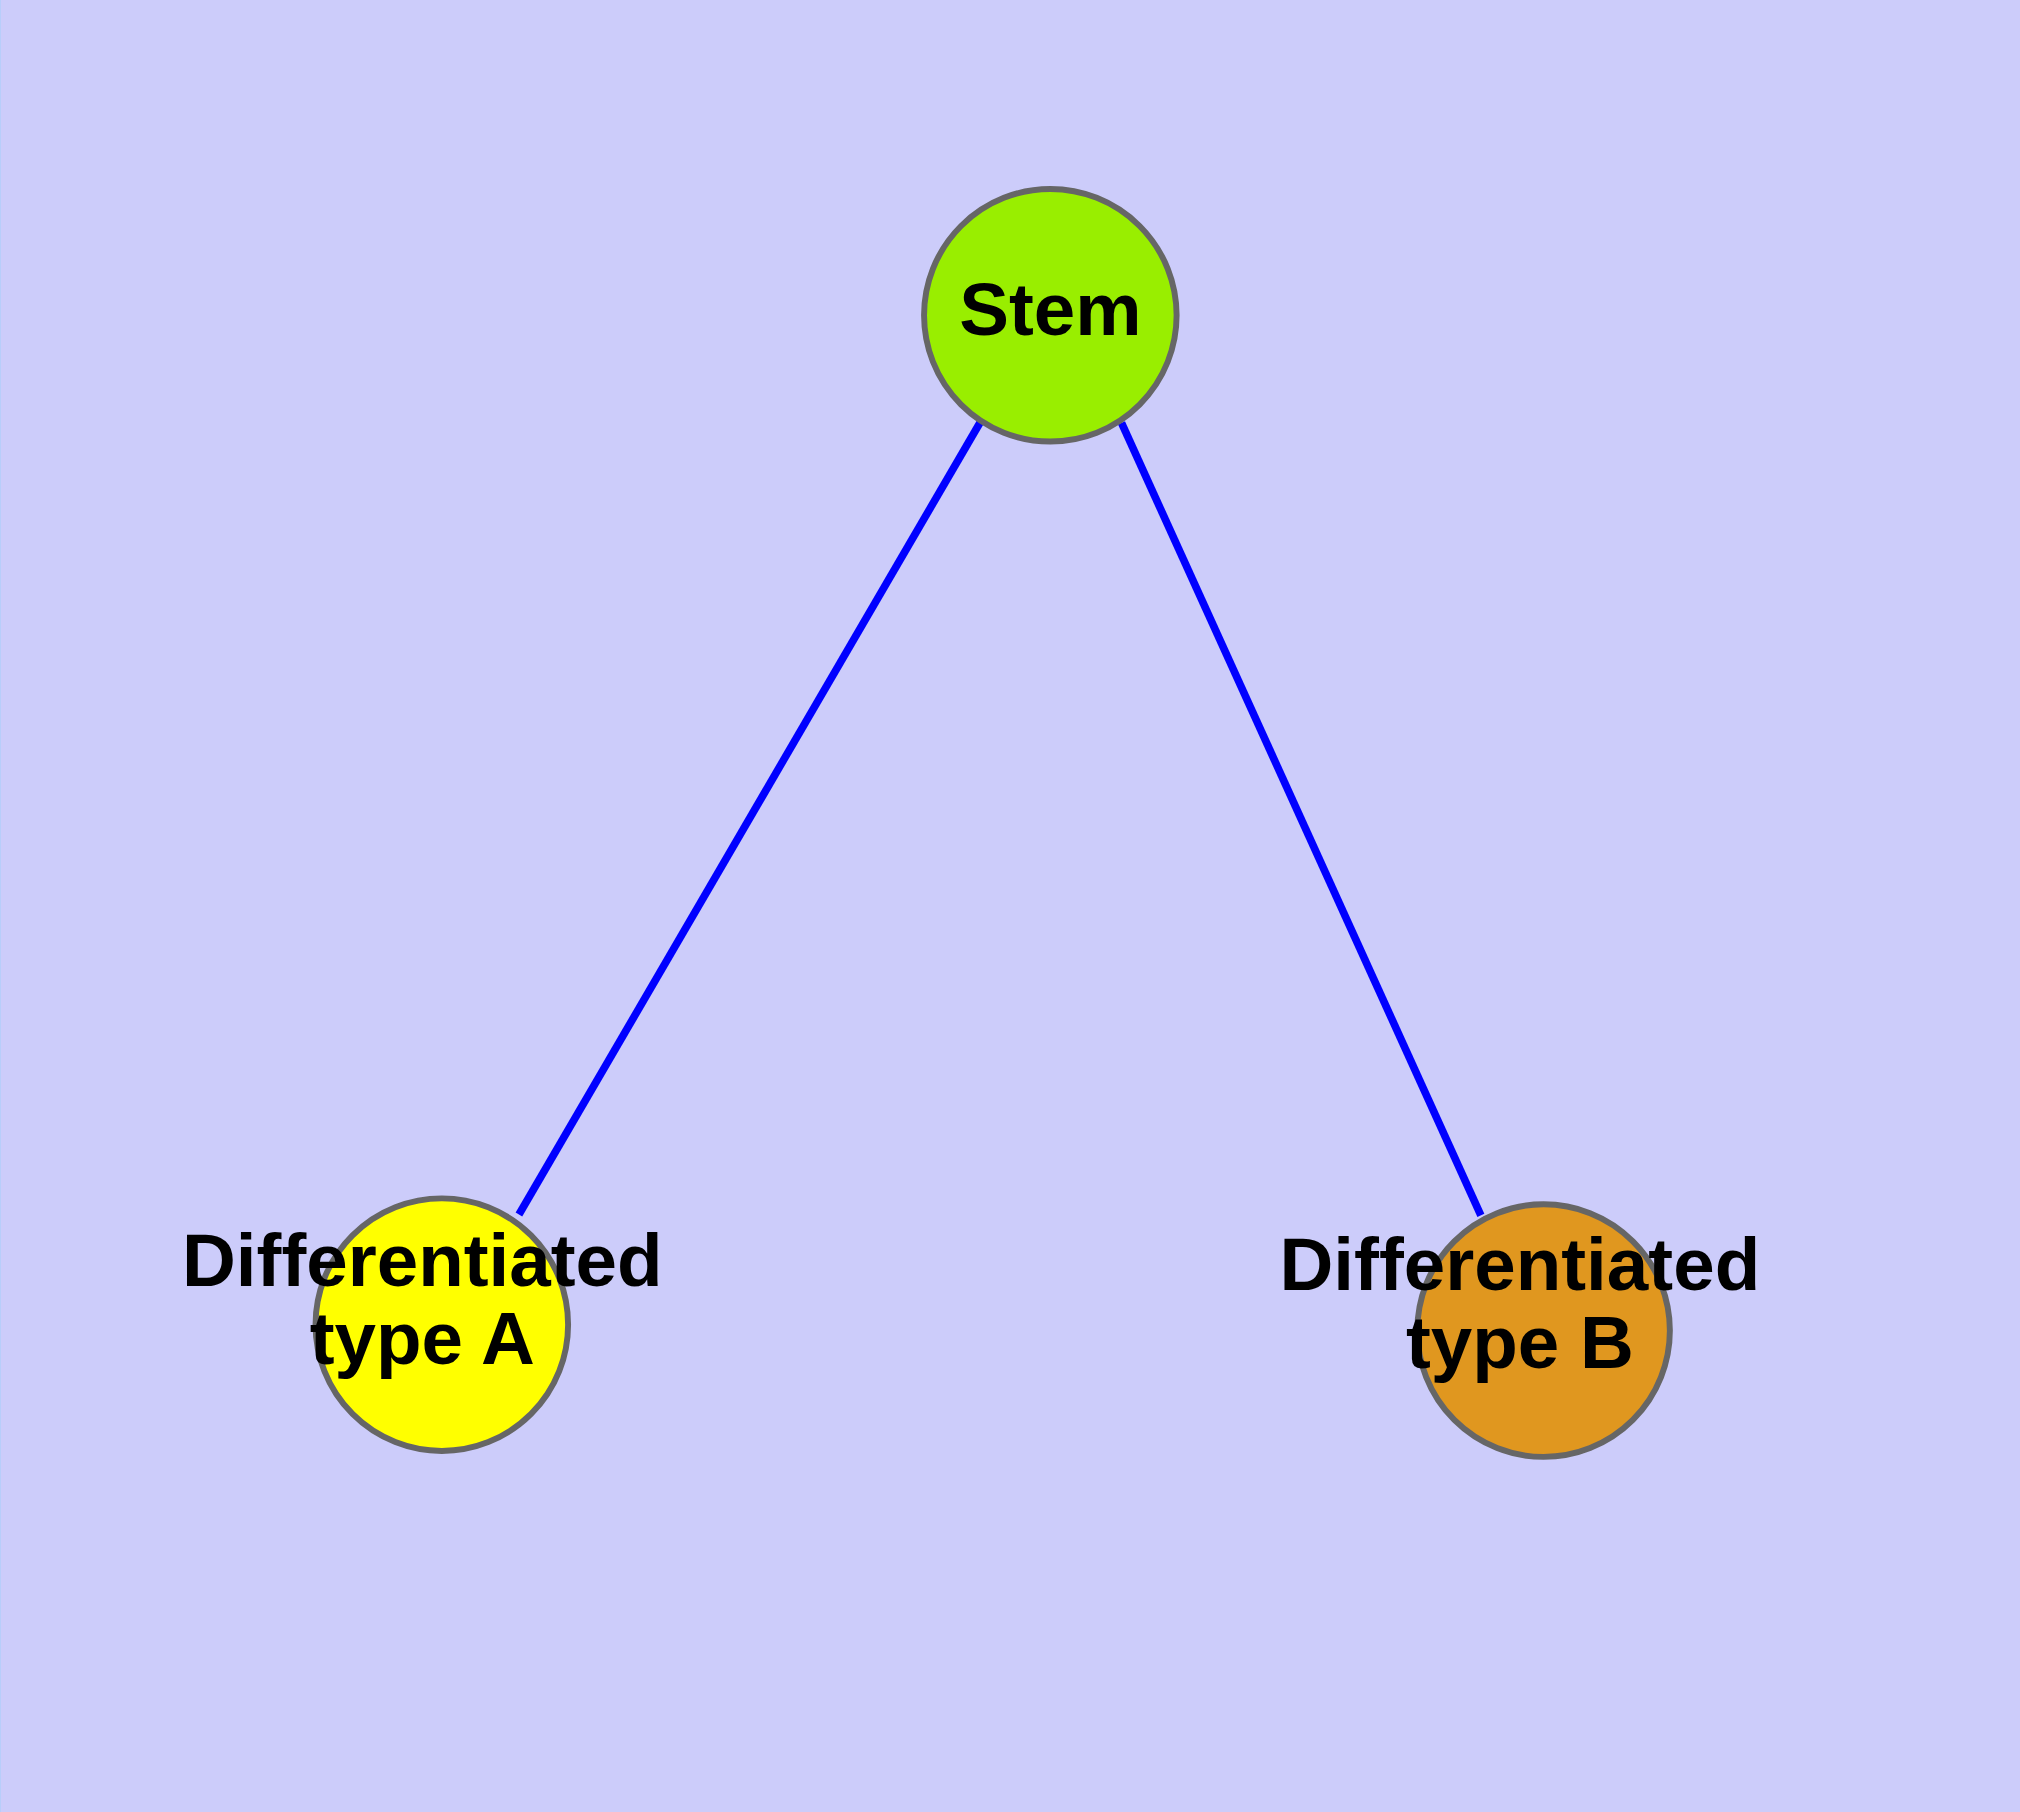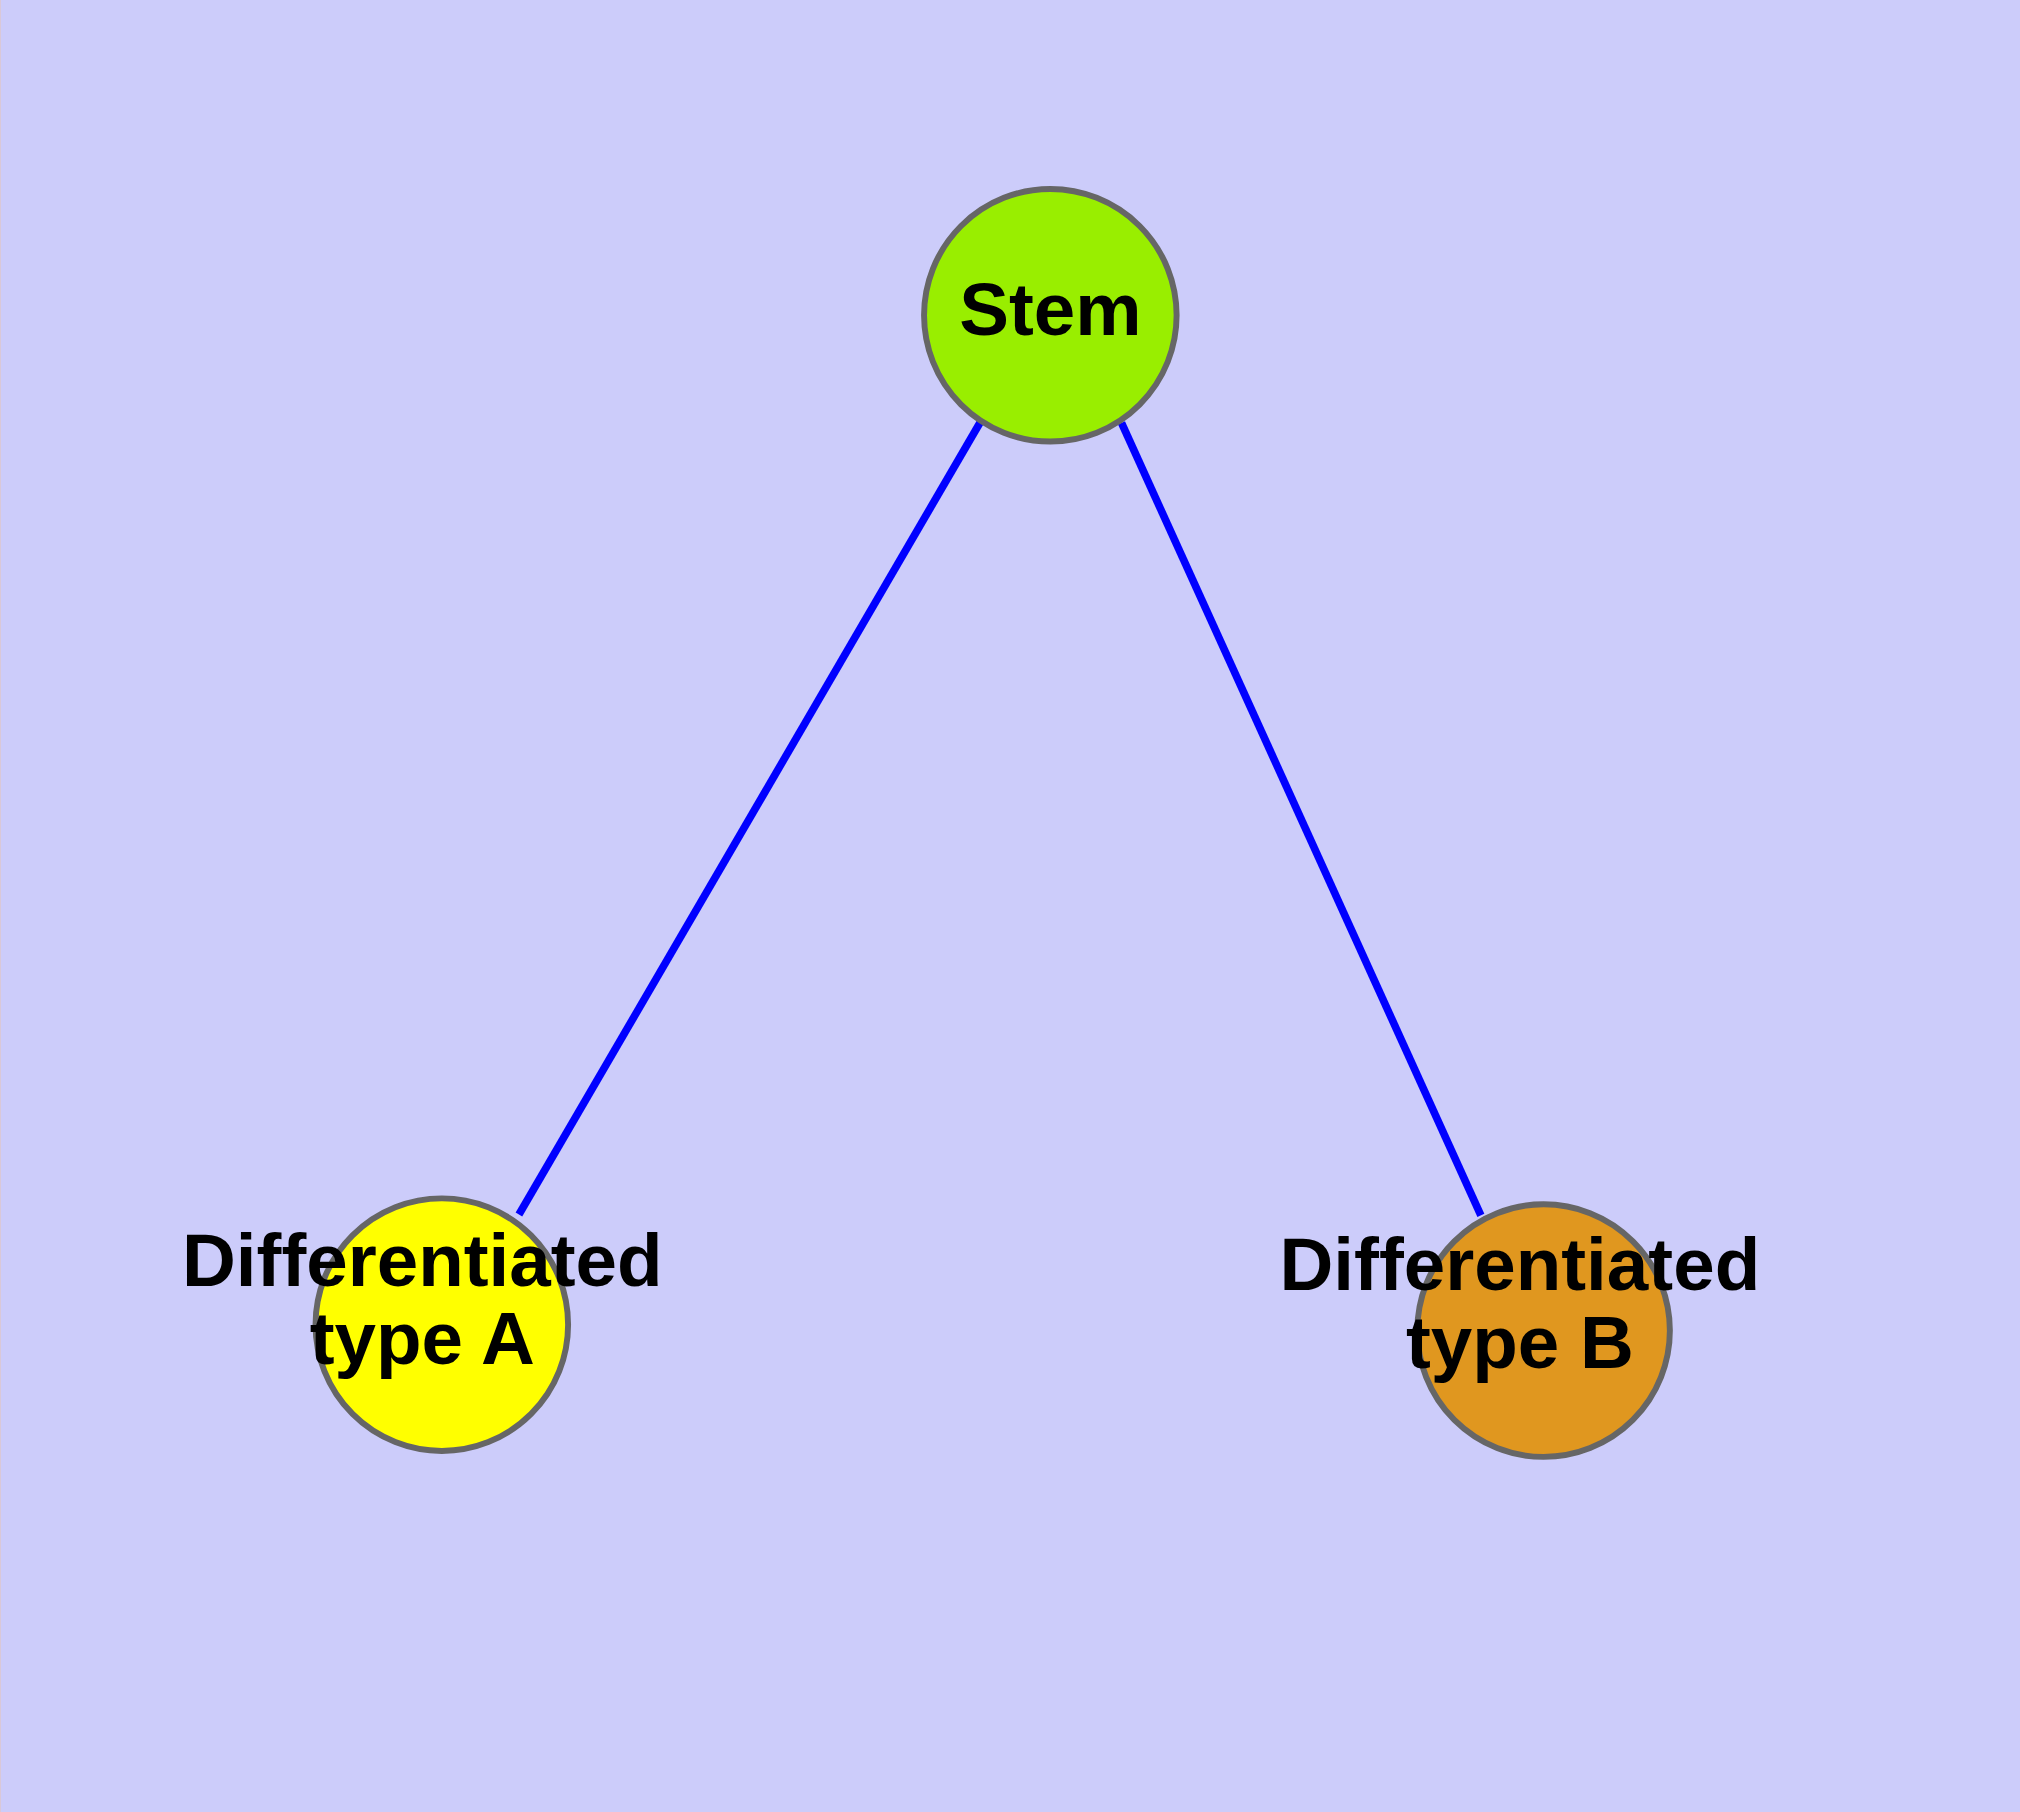--- a/index.html
+++ b/index.html
@@ -29,21 +29,21 @@
     font-weight: bold;
     fill: #000000;
     text-anchor: middle;
     dominant-baseline: middle;
     paint-order: normal;
   }
 </style>
 </head>
 <body style="background: rgb(204, 204, 250);">
 
-<div id="canvas" style="width: 1939px; height: 1812px; background: #fdba74;">
+<div id="canvas" style="width: 1939px; height: 1812px; background: #7dd3fc;">
   <svg id="graph-svg" viewBox="0 0 2384 2138" xmlns="http://www.w3.org/2000/svg">
     <rect id="bg-rect" x="0" y="0" width="2384" height="2138" fill="#ccccfa"></rect>
     <g id="edges-layer">
         <line x1="1157" y1="497" x2="612" y2="1433" stroke="#0000ff" stroke-width="9" stroke-linecap="butt"></line>
         <line x1="1323" y1="499" x2="1747" y2="1434" stroke="#0000ff" stroke-width="9" stroke-linecap="butt"></line>
       </g>
     <g id="nodes-layer">
         <g>
           <circle cx="1239" cy="372" r="149" fill="#99ee00" stroke="#666666" stroke-width="7"></circle>
           <text class="node-label" x="1239" font-size="88" fill="#000000"><tspan x="1239" y="372">Stem</tspan></text>

